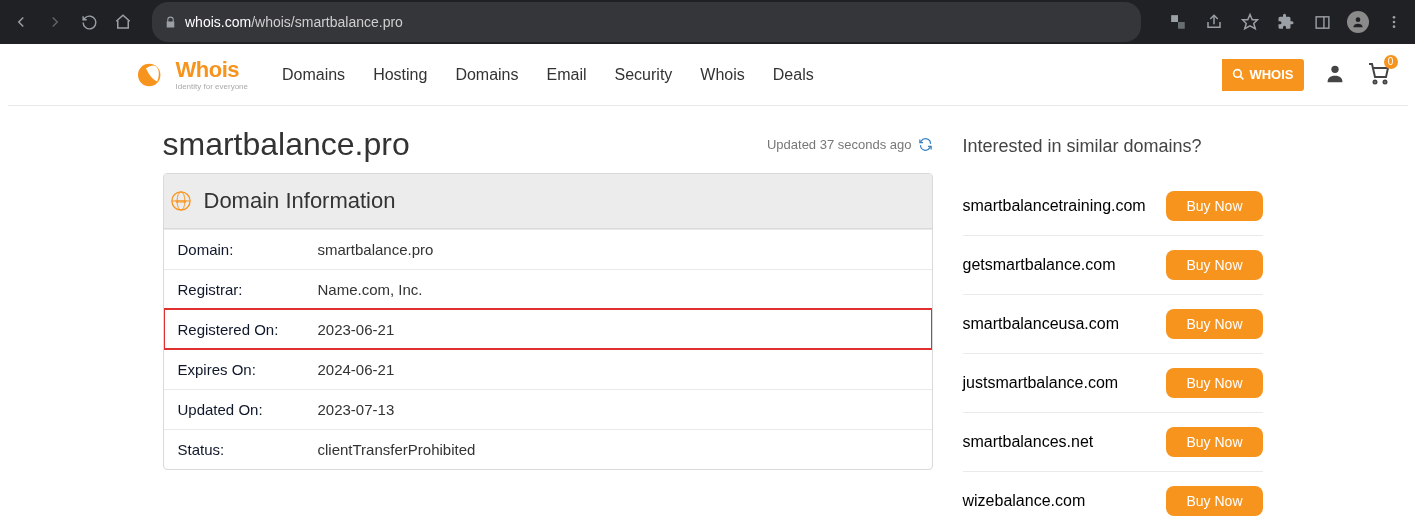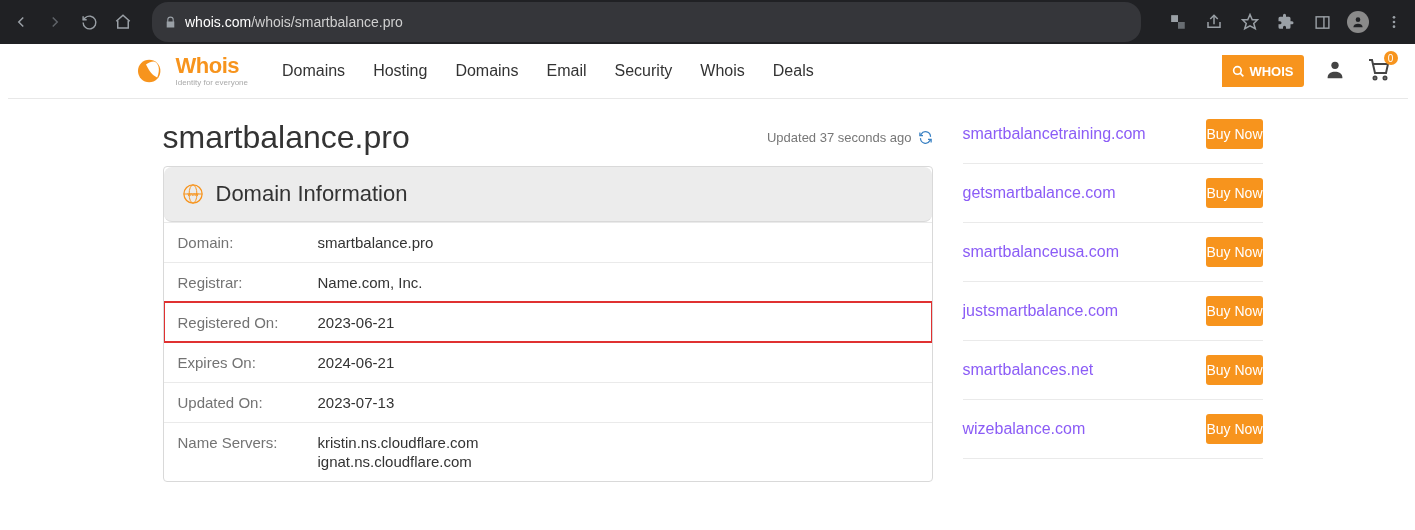--- a/index.html
+++ b/index.html
@@ -9,21 +9,21 @@
   .chrome-icon { color:#9aa0a6; display:flex; align-items:center; justify-content:center; width:22px; height:22px; cursor:pointer; }
   .chrome-icon.disabled { color:#5f6368; }
   .url-bar { flex:1; background:#35363a; border-radius:16px; height:40px; display:flex; align-items:center; padding:0 12px; gap:8px; margin:0 6px; }
   .url-lock { color:#9aa0a6; display:flex; }
   .url-text { color:#cfcfcf; font-size:14px; }
   .url-host { color:#fff; }
   .chrome-right { display:flex; align-items:center; gap:14px; margin-left:8px; }
   .avatar-circle { width:22px; height:22px; border-radius:50%; background:#8a8a8a; display:flex; align-items:center; justify-content:center; }
   
   .page { width:1400px; margin:0 auto; }
-  .topnav { height:55px; border-bottom:1px solid #e8e8e8; display:flex; align-items:center; padding:0 18px 0 130px; background:#fff;justify-content:flex-end; }
+  .topnav { height:62px; border-bottom:1px solid #e8e8e8; display:flex; align-items:center; padding:0 18px 0 130px; background:#fff;justify-content:flex-end; }
   .logo { display:flex; align-items:center; gap:6px; margin-right:34px; }
   .logo-mark { width:32px; height:32px; }
   .logo-text { display:flex; flex-direction:column; line-height:1; }
   .logo-word { font-size:22px; font-weight:700; color:#f7941d; letter-spacing:-0.5px; }
   .logo-tag { font-size:8px; color:#a9a9a9; margin-top:2px; }
   .nav-links { display:flex; gap:28px; }
   .nav-links a { color:#333; text-decoration:none; font-size:16px; font-weight:500; }
   .nav-right { margin-left:auto; display:flex; align-items:center; gap:20px; }
   .search-wrap { display:flex; }
   .search-input { width:208px; height:32px; border:1px solid #f7941d; border-right:none; border-radius:3px 0 0 3px; padding:0 10px; font-size:14px; outline:none; color:#333; }
@@ -33,36 +33,36 @@
   .cart-badge { position:absolute; top:-6px; right:-8px; background:#f7941d; color:#fff; font-size:10px; width:14px; height:14px; border-radius:50%; display:flex; align-items:center; justify-content:center; }
   .user-ic { color:#444; }
   
   .content { display:flex; padding:20px 130px 0 155px; gap:30px; }
   .main { flex:1; max-width:770px; }
   h1.domain-title { font-size:32px; font-weight:500; color:#333; }
   .title-row { display:flex; align-items:center; justify-content:space-between; margin-bottom:10px; }
   .updated { color:#777; font-size:13px; display:flex; align-items:center; gap:6px; }
   .refresh-ic { color:#3b82c4; display:flex; }
   .panel { border:1px solid #d9d9d9; border-radius:4px; overflow:hidden; }
-  .panel-hdr { background:#ececec; padding:14px 16px; display:flex; align-items:center; gap:10px; border-bottom:1px solid #d9d9d9;border-radius:8px; }
+  .panel-hdr { background:#ececec; padding:14px 4px; display:flex; align-items:center; gap:10px; border-bottom:1px solid #d9d9d9; }
   .panel-hdr-ic { width:26px; height:26px; }
   .panel-hdr-title { font-size:22px; color:#333; font-weight:400; }
   .kv { display:flex; padding:11px 14px; border-top:1px solid #eaeaea; }
   .kv:first-of-type { border-top:none; }
-  .kv .k { width:140px; color:#737373; font-size:15px; }
+  .kv .k { width:140px; color:#0f172a; font-size:15px; }
   .kv .v { color:#333; font-size:15px; }
   .kv.highlight { outline:2px solid #e03131; outline-offset:-1px; }
   .multiv { display:flex; flex-direction:column; gap:2px; }
   
   .aside { width:300px; }
   .aside-title { font-size:18px; color:#444; font-weight:400; margin:10px 0 20px; }
   .similar-row { display:flex; align-items:center; justify-content:space-between; border-bottom:1px solid #eaeaea; padding:14px 0; }
   .similar-row:first-of-type { padding-top:0; }
-  .similar-name { color:#8b5cf6; font-size:16px; max-width:200px; }
-  .buy-btn { background:#f7941d; color:#fff; border:none; font-size:14px; padding:7px 0; border-radius:3px; cursor:pointer; white-space:nowrap; }
+  .similar-name { color:#000000; font-size:16px; max-width:200px; }
+  .buy-btn { background:#f7941d; color:#fff; border:none; font-size:14px; padding:7px 20px; border-radius:8px; cursor:pointer; white-space:nowrap; }
 </style>
 </head>
 <body>
 
 <div class="chrome-bar">
   <span class="chrome-icon">
       <svg width="18" height="18" viewBox="0 0 24 24" fill="none" stroke="currentColor" stroke-width="2">
         <polyline points="15 18 9 12 15 6"></polyline>
       </svg>
     </span>
@@ -225,30 +225,28 @@
         </div>
         <div class="kv">
           <div class="k">Expires On:</div>
           <div class="v">2024-06-21</div>
         </div>
         <div class="kv">
           <div class="k">Updated On:</div>
           <div class="v">2023-07-13</div>
         </div>
         <div class="kv">
-          <div class="k">Name Servers:</div>
-          <div class="v multiv">
-            <span>kristin.ns.cloudflare.com</span>
-            <span>ignat.ns.cloudflare.com</span>
-          </div>
+          <div class="k">Status:</div>
+          <div class="v">clientTransferProhibited</div>
         </div>
       </div>
     </div>
 
     <aside class="aside">
+      <div class="aside-title">Interested in similar domains?</div>
       <div class="similar-row">
         <span class="similar-name">smartbalancetraining.com</span>
         <button class="buy-btn">Buy Now</button>
       </div>
       <div class="similar-row">
         <span class="similar-name">getsmartbalance.com</span>
         <button class="buy-btn">Buy Now</button>
       </div>
       <div class="similar-row">
         <span class="similar-name">smartbalanceusa.com</span>

